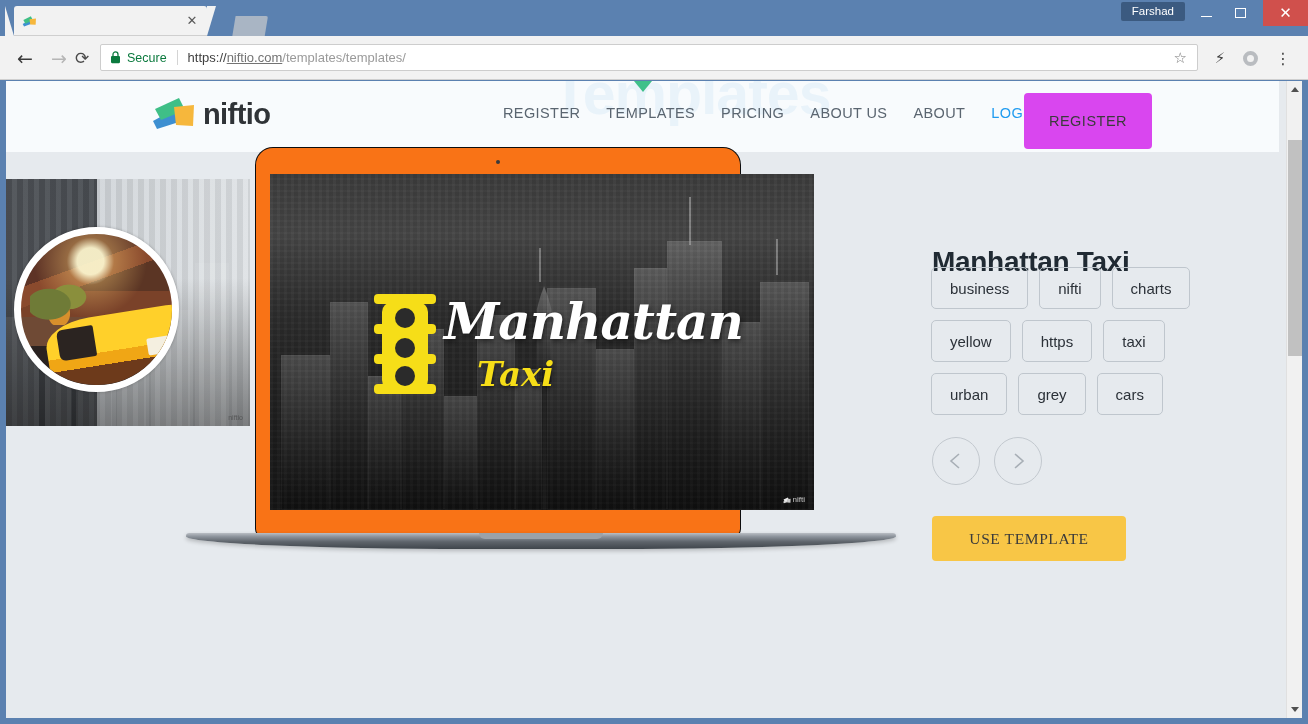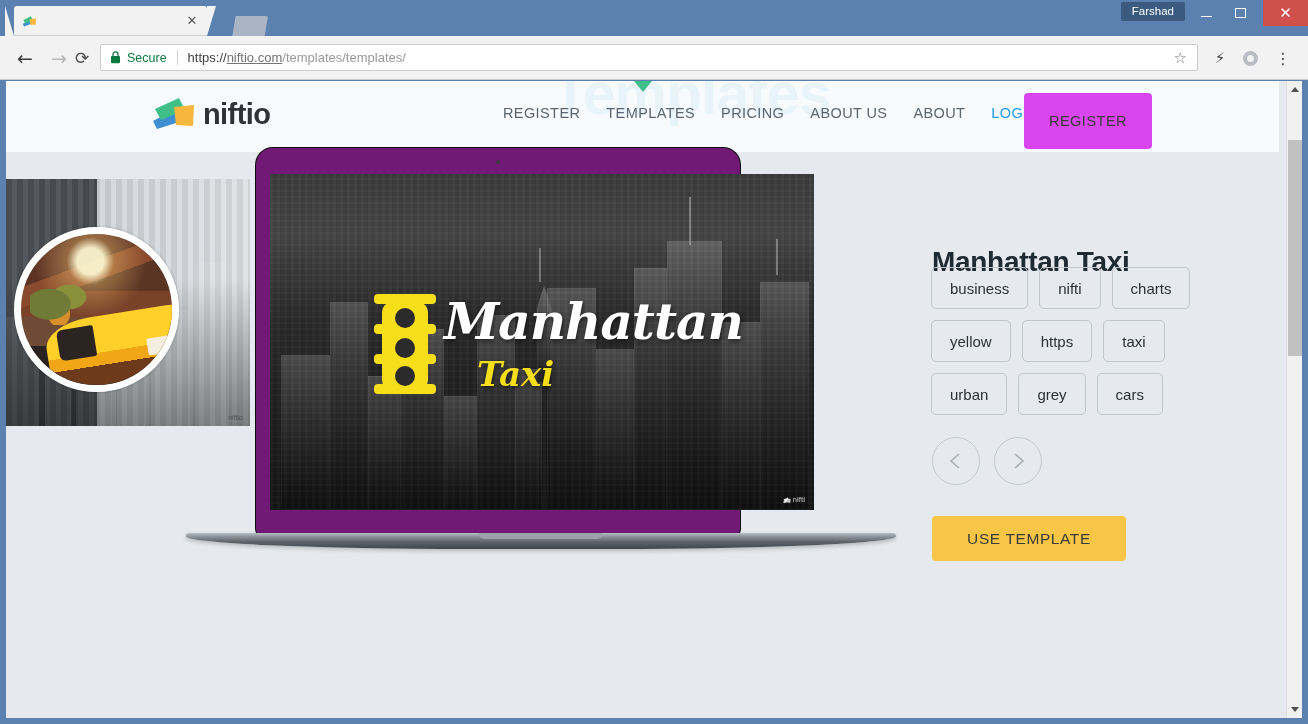--- a/index.html
+++ b/index.html
@@ -271,21 +271,21 @@
   }
 
   
   .laptop {
     position: absolute; left: 180px; top: -4px;
     width: 710px; height: 400px;
   }
   .lid-full {
     position: absolute; left: 70px; top: 0;
     width: 484px; height: 388px;
-    background: #701a75;
+    background: #f97316;
     border-radius: 17px 17px 7px 7px;
     box-shadow: 0 0 0 1px #0c0c0d;
   }
   .camera {
     position: absolute; left: 50%; top: 12px; transform: translateX(-50%);
     width: 4px; height: 4px; border-radius: 50%; background: #3a3a3c;
   }
   .screen {
     position: absolute; left: 14px; top: 26px;
     width: 544px; height: 336px;
@@ -413,21 +413,21 @@
     border: 1px solid #c3c9cf; background: transparent;
     display: flex; align-items: center; justify-content: center;
     cursor: pointer;
   }
   .arrow-btn svg { display: block; }
   .use-template {
     position: absolute; left: 6px; top: 364px;
     width: 194px; height: 45px;
     background: #f8c646; border: none; border-radius: 4px;
     color: #3b3b3b; font-size: 15.5px; letter-spacing: 0.6px;
-    font-family: Liberation Sans, sans-serif; cursor: pointer;
+    font-family: Liberation Serif, serif; cursor: pointer;
   }
 
   
   .scrollbar {
     position: absolute; top: 81px; right: 6px;
     width: 16px; height: 637px;
     background: #f1f1f1; border-left: 1px solid #e0e0e0;
   }
   .sb-arrow {
     position: absolute; left: 0; width: 16px; height: 17px;

